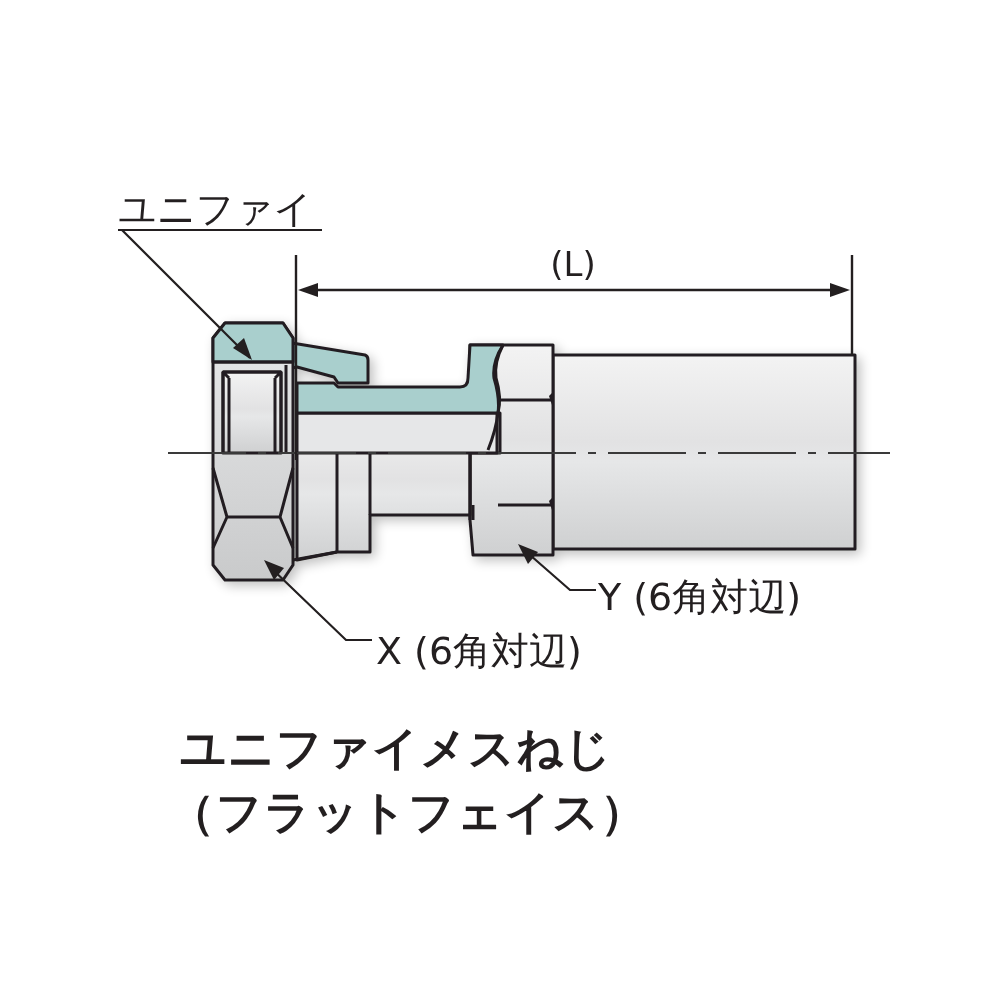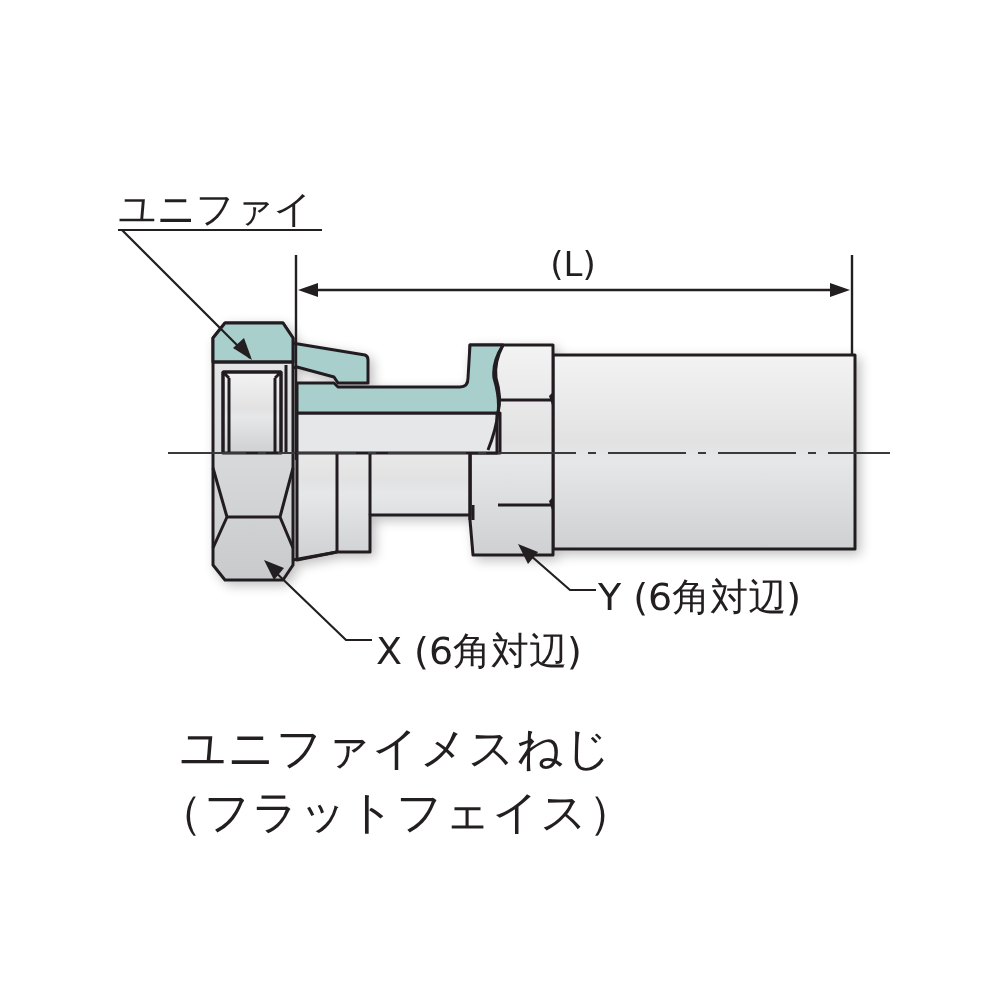--- a/index.html
+++ b/index.html
@@ -1,21 +1,21 @@
 <!DOCTYPE html>
 <html><head>
 <meta charset="utf-8">
 <style>
   html, body { margin: 0; padding: 0; background: #ffffff; }
   body { width: 1000px; height: 1000px; position: relative; overflow: hidden; font-family: "DejaVu Sans", sans-serif; }
   #drawing { position: absolute; left: 0; top: 0; width: 1000px; height: 1000px; }
   .lbl { fill: #231f20; font-family: "DejaVu Sans", sans-serif; }
-  .title-block { position: absolute; left: 0; width: 792px; text-align: center; color: #231f20; font-family: "DejaVu Sans", sans-serif; font-size: 46px; line-height: 60px; letter-spacing: 1px; }
+  .title-block { position: absolute; left: 0; width: 792px; text-align: center; color: #231f20; font-family: "DejaVu Sans", sans-serif; font-size: 46px; line-height: 60px; letter-spacing: 1px; font-weight: bold; }
   .t1 { top: 718px; }
-  .t2 { top: 782px; }
+  .t2 { top: 782px; margin-left: 12px; }
 </style>
 </head>
 <body>
 
 <svg id="drawing" viewBox="0 0 1000 1000" xmlns="http://www.w3.org/2000/svg">
   <defs>
     <linearGradient id="metal" x1="0" y1="0" x2="0" y2="1">
       <stop offset="0" stop-color="#f3f3f3"></stop>
       <stop offset="0.45" stop-color="#e2e2e3"></stop>
       <stop offset="0.55" stop-color="#e6e7e8"></stop>

